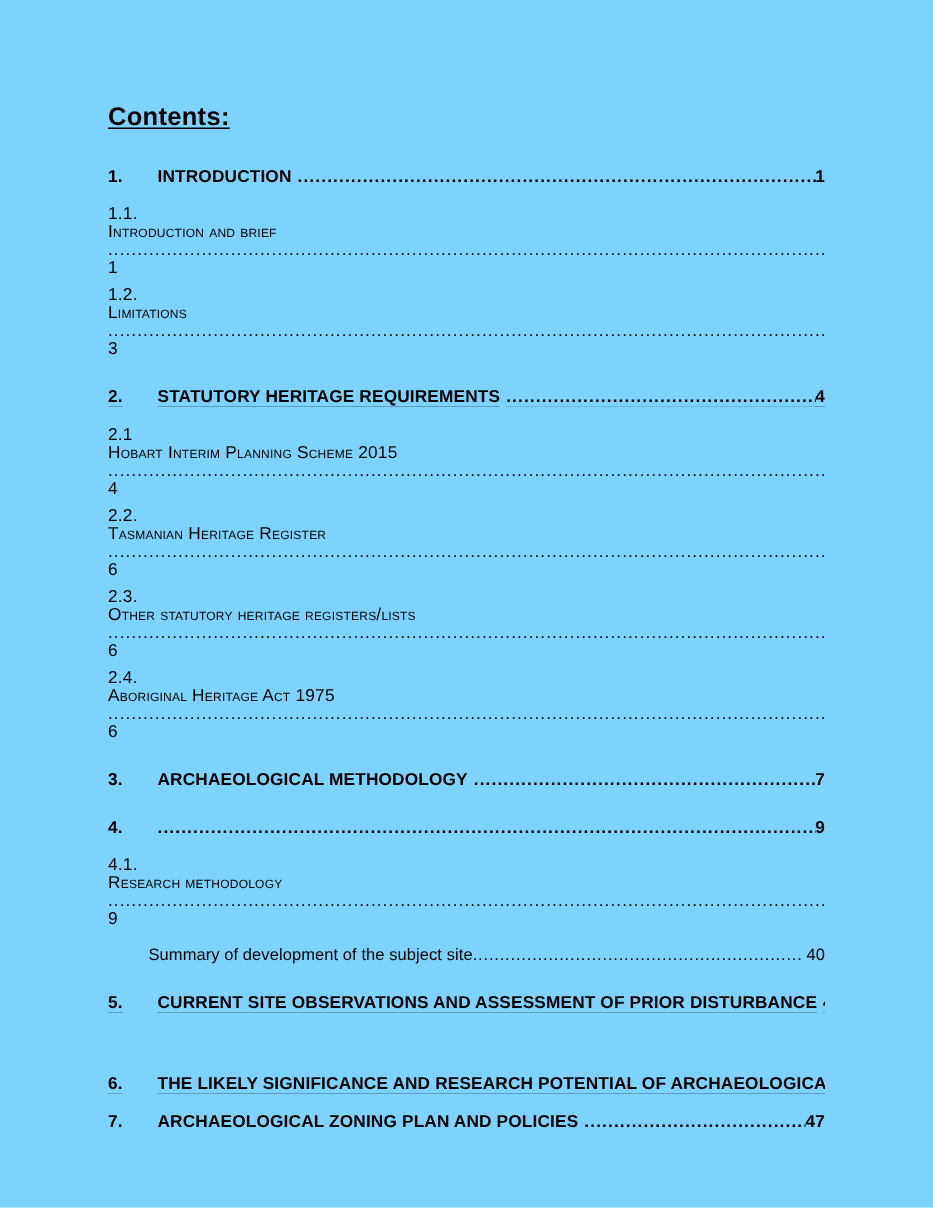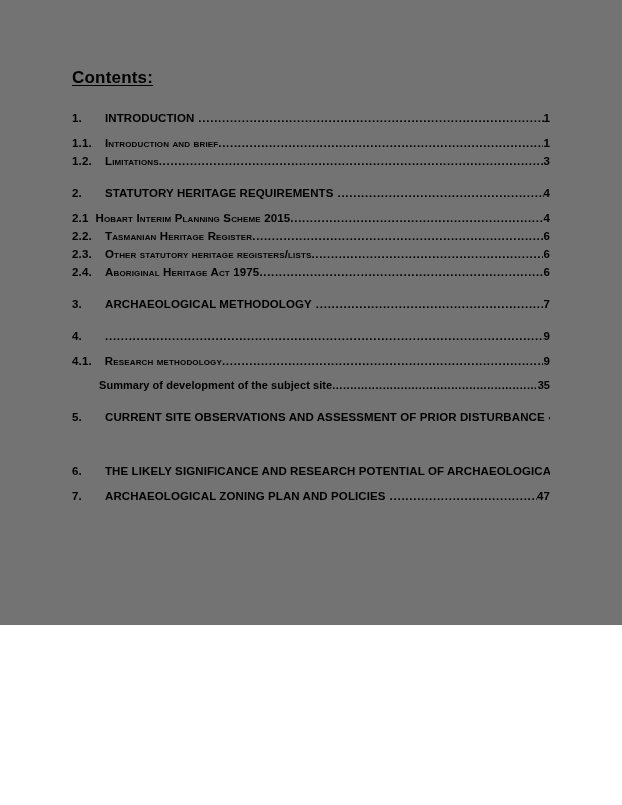--- a/index.html
+++ b/index.html
@@ -12,22 +12,22 @@
     height: 805px;
     font-family: "Liberation Sans", sans-serif;
     color: #000000;
     position: relative;
     overflow: hidden;
   }
   .page {
     position: absolute;
     left: 0; top: 0;
     width: 622px;
-    height: 625px;
-    background: #737373;
+    height: 805px;
+    background: #7dd3fc;
   }
   .contents-heading {
     position: absolute;
     left: 72px;
     top: 68px;
     font-size: 17px;
     font-weight: bold;
     letter-spacing: 0.2px;
     text-decoration: underline;
     text-underline-offset: 2px;
@@ -78,37 +78,38 @@
     text-underline-offset: 2.5px;
     text-decoration-thickness: 1px;
   }
   .lvl1 .toc-num { width: 33px; }
   .lvl1 .toc-title { padding-right: 4px; }
   .lvl1 .toc-leader::after { letter-spacing: 0.75px; }
 
   
   .lvl2 {
     font-size: 11.5px;
-    font-weight: bold;
+    font-weight: normal;
     font-variant: small-caps;
     letter-spacing: 0.15px;
+    flex-direction: column;
   }
   .lvl2 .toc-num { width: 33px; font-variant: normal; }
   .lvl2 .toc-leader::after { letter-spacing: 0.7px; }
 
   
   .lvl2.tight .toc-num { width: auto; padding-right: 7px; }
 
   
   .lvl2.narrowgap .toc-num { width: auto; padding-right: 13px; }
 
   
   .lvl3 {
     font-size: 11px;
-    font-weight: bold;
+    font-weight: normal;
     letter-spacing: 0.05px;
     padding-left: 27px;
     width: calc(100% - 27px);
     justify-content: center;
   }
   .lvl3 .toc-leader::after { letter-spacing: 0.55px; }
   .lvl3 .toc-page { padding-left: 2px; }
 
   
   .gap-lg { height: 20px; }
@@ -222,21 +223,21 @@
     </div>
 
     <div class="gap-xs"></div>
 
 
     <div class="gap-xs"></div>
 
     <div class="toc-row lvl3">
       <span class="toc-title">Summary of development of the subject site</span>
       <span class="toc-leader"></span>
-      <span class="toc-page">35</span>
+      <span class="toc-page">40</span>
     </div>
 
     <div class="gap-lg"></div>
 
     <div class="toc-row lvl1">
       <span class="toc-num">5.</span>
       <span class="toc-title">CURRENT SITE OBSERVATIONS AND ASSESSMENT OF PRIOR DISTURBANCE</span>
       <span class="toc-leader"></span>
       <span class="toc-page">41</span>
     </div>

